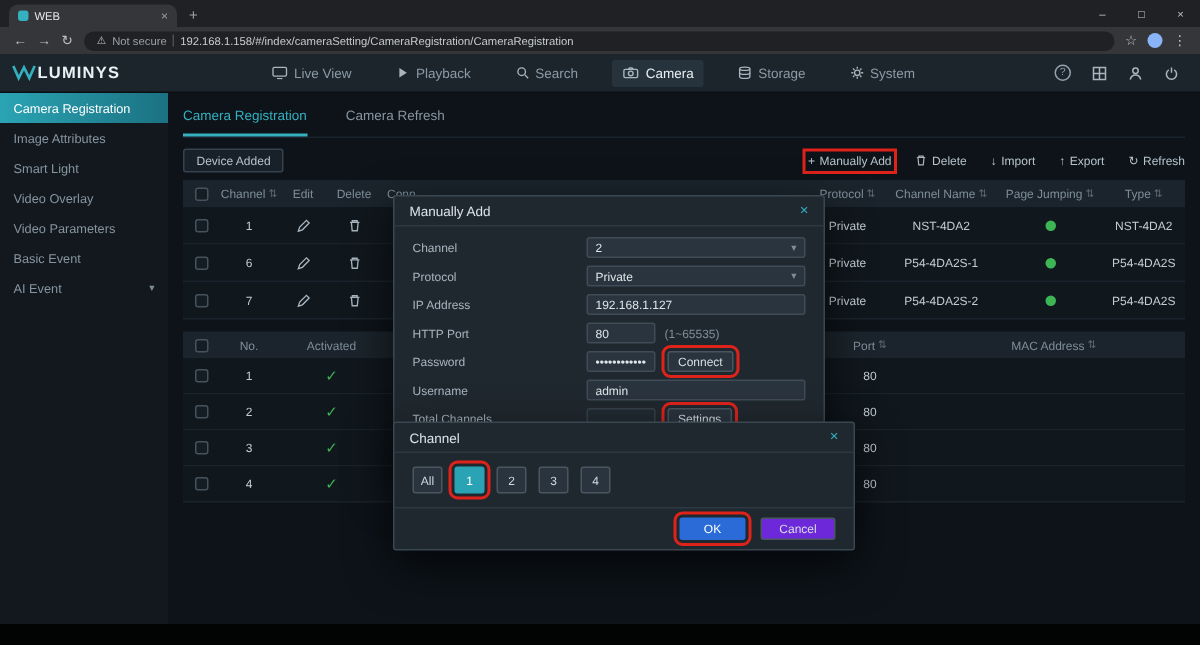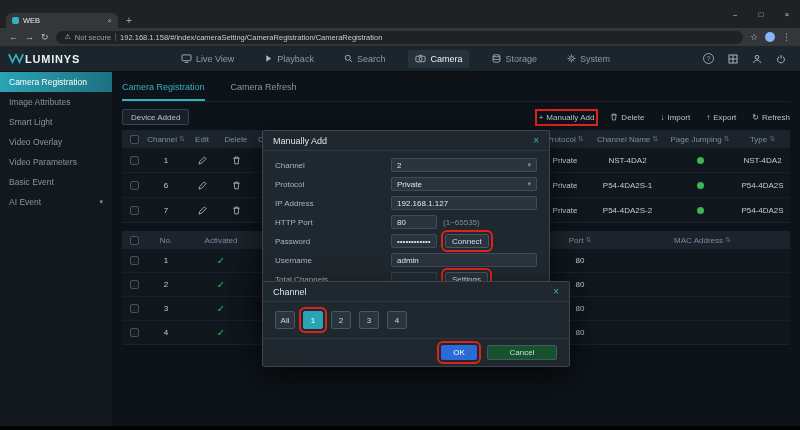--- a/index.html
+++ b/index.html
@@ -1,19 +1,19 @@
 <!DOCTYPE html>
 <html><head>
 <meta charset="utf-8">
 <style>
   * { margin:0; padding:0; box-sizing:border-box; }
   html,body { width:800px; height:430px; overflow:hidden; background:#000; font-family:"Liberation Sans", sans-serif; }
 
   
-  .tabstrip { height:28px; background:#202124; display:flex; align-items:flex-end; }
+  .tabstrip { height:18px; background:#202124; display:flex; align-items:flex-end; }
   .tab { width:112px; height:15px; background:#35363a; border-radius:6px 6px 0 0; margin-left:6px; display:flex; align-items:center; gap:4px; padding:0 6px; }
   .favicon { width:7px; height:7px; border-radius:2px; background:#35b0bf; flex:none; }
   .tab-title { font-size:7.5px; color:#e4e7ea; flex:1; }
   .tab-close { font-size:8px; color:#9aa0a6; }
   .newtab { color:#9aa0a6; font-size:10px; margin-left:8px; padding-bottom:2px; }
   .win-controls { margin-left:auto; display:flex; height:100%; align-items:center; }
   .win-controls span { width:26px; text-align:center; color:#c5c8ca; font-size:7.5px; }
   .urlbar { height:18px; background:#35363a; display:flex; align-items:center; padding:0 9px; gap:7px; }
   .nav-arrow { color:#bdc1c5; font-size:9px; }
   .url-pill { flex:1; height:13px; background:#202124; border-radius:7px; display:flex; align-items:center; padding:0 9px; gap:4px; min-width:0; }
@@ -78,22 +78,22 @@
   .fld.full { width:148px; justify-content:space-between; }
   .fld.short { width:46px; }
   .fld.disabled { background:#222b33; border-color:#37424c; }
   .chev { color:#7f8d99; font-size:7px; }
   .hint { font-size:8px; color:#7f8d99; margin-left:6px; }
   .btn-sm { height:14px; padding:0 6px; display:inline-flex; align-items:center; background:#2a343e; border:1px solid #49565f; border-radius:2px; color:#d6dee4; font-size:8px; margin-left:8px; }
   .chan-opts { display:flex; gap:8px; padding:9px 12px; }
   .chan-opt { min-width:20px; height:18px; padding:0 4px; display:flex; align-items:center; justify-content:center; background:#2a343e; border:1px solid #49565f; border-radius:2px; font-size:8px; color:#cfd8de; }
   .chan-opt.selected { background:#2aa4b4; border-color:#2aa4b4; color:#fff; }
   .dlg-footer { border-top:1px solid #2d3842; display:flex; justify-content:flex-end; gap:10px; padding:6px 12px; }
-  .btn-ok { width:36px; height:15px; background:#2b6bd7; border-radius:2px; color:#fff; font-size:8px; display:flex; align-items:center; justify-content:center; }
-  .btn-cancel { width:70px; height:15px; background:#14532d; border:1px solid #49565f; border-radius:2px; color:#d6dee4; font-size:8px; display:flex; align-items:center; justify-content:center; }
+  .btn-ok { width:44px; height:15px; background:#2b6bd7; border-radius:2px; color:#fff; font-size:8px; display:flex; align-items:center; justify-content:center; }
+  .btn-cancel { width:50px; height:15px; background:#6d28d9; border:1px solid #49565f; border-radius:2px; color:#d6dee4; font-size:8px; display:flex; align-items:center; justify-content:center; }
   .red-ann { outline:2px solid #df231b; outline-offset:2px; }
   .bottom-strip { height:14px; background:#020303; }
   svg { display:block; }
 </style>
 </head>
 <body>
 
 <div class="tabstrip">
   <div class="tab">
     <span class="favicon"></span>

